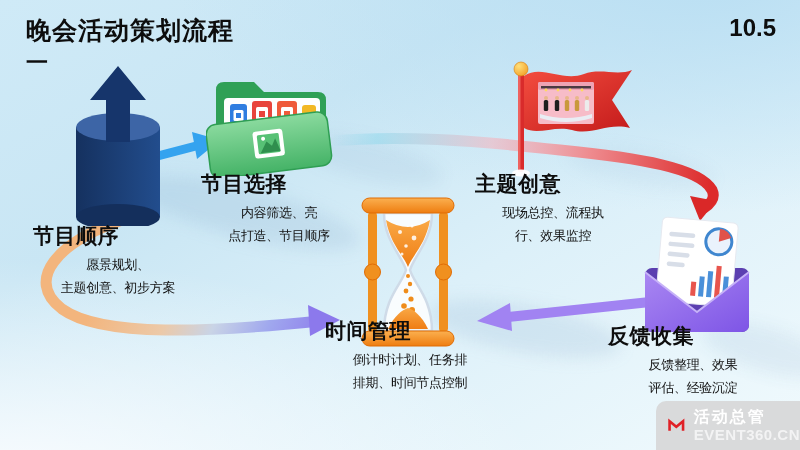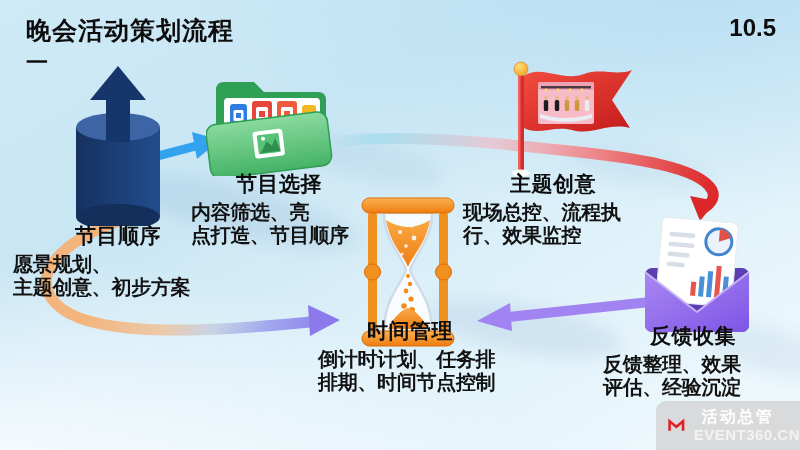--- a/index.html
+++ b/index.html
@@ -9,30 +9,30 @@
     background:
       radial-gradient(120% 95% at 88% -5%, #badff3 0%, rgba(186,223,243,0) 55%),
       radial-gradient(110% 85% at 0% 110%, #fbfdff 0%, rgba(251,253,255,0) 62%),
       linear-gradient(150deg,#cfeaf7 0%,#c9e6f4 32%,#dcf0f9 60%,#f1fafd 100%);
   }
   .streak{position:absolute;background:rgba(110,145,185,.15);filter:blur(8px);border-radius:50%;}
   .abs{position:absolute;}
   .page-title{left:26px;top:14px;font-size:25px;font-weight:700;letter-spacing:1px;}
   .page-dash{left:26px;top:48px;font-size:22px;font-weight:700;}
   .page-num{right:24px;top:14px;font-size:24px;font-weight:600;}
-  .stage-title{font-size:21px;font-weight:700;text-align:center;line-height:28px;letter-spacing:.5px;}
-  .stage-desc{font-size:20px;font-weight:700;line-height:23px;color:#121212;letter-spacing:-.3px;}
+  .stage-title{font-size:21px;font-weight:700;line-height:28px;letter-spacing:.5px;}
+  .stage-desc{font-size:13px;font-weight:400;text-align:center;line-height:23px;color:#121212;letter-spacing:-.3px;}
   .arrows,.icon{position:absolute;pointer-events:none;}
   .logo-box{
     position:absolute;left:656px;top:401px;width:144px;height:49px;
     background:#d9dadb;border-top-left-radius:10px;
     display:flex;align-items:center;padding-left:12px;box-sizing:border-box;gap:9px;
   }
   .logo-text{display:flex;flex-direction:column;line-height:1.15;}
-  .logo-name{font-size:16px;font-weight:700;color:#ffffff;letter-spacing:2px;margin-left:8px;}
+  .logo-name{font-size:16px;font-weight:700;color:#ffffff;letter-spacing:2px;}
   .logo-domain{font-size:15px;font-weight:600;color:rgba(255,255,255,.68);letter-spacing:.5px;}
 </style>
 </head>
 <body>
 
 <div class="slide">
 
   <div class="streak" style="left:128px;top:188px;width:235px;height:50px;transform:rotate(14deg);"></div>
   <div class="streak" style="left:295px;top:140px;width:150px;height:40px;transform:rotate(14deg);opacity:.7;"></div>
   <div class="streak" style="left:428px;top:305px;width:195px;height:48px;transform:rotate(10deg);"></div>

